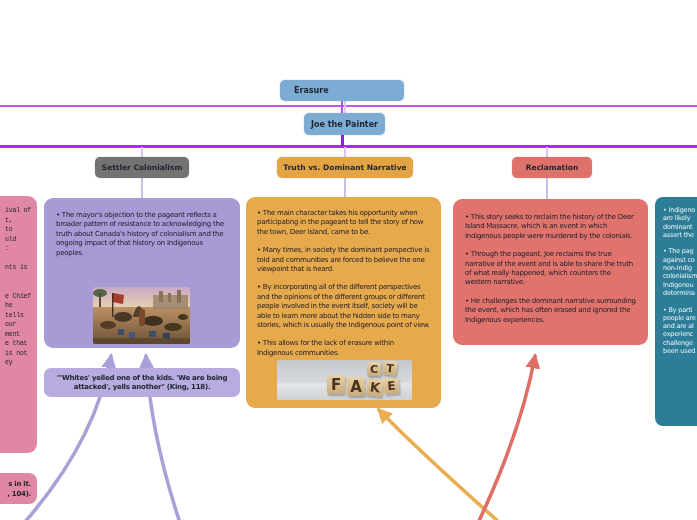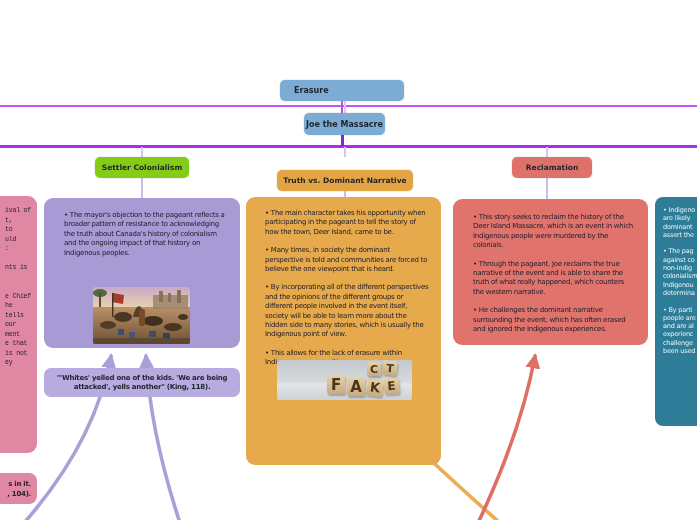--- a/index.html
+++ b/index.html
@@ -13,30 +13,30 @@
   #hline2{top:145px;height:2.5px;background:#ab2cf0;}
   .stub{position:absolute;}
   
   .node{
     position:absolute;display:flex;align-items:center;justify-content:center;
     font-weight:bold;border-radius:5px;box-sizing:border-box;
     box-shadow:0 0 0 1px rgba(0,0,0,0.05);
   }
   #node-erasure{left:280px;top:80px;width:124px;height:21px;background:#7cacd3;font-size:8px;justify-content:flex-start;padding-left:14px;}
   #node-joe{left:304px;top:113px;width:81px;height:22px;background:#7cacd3;font-size:8px;}
-  #node-settler{left:95px;top:157px;width:94px;height:21px;background:#84cc16;font-size:7.5px;}
-  #node-truth{left:277px;top:157px;width:136px;height:21px;background:#e3a443;font-size:7.5px;margin-top:13px;}
+  #node-settler{left:95px;top:157px;width:94px;height:21px;background:#737373;font-size:7.5px;}
+  #node-truth{left:277px;top:157px;width:136px;height:21px;background:#e3a443;font-size:7.5px;}
   #node-reclamation{left:512px;top:157px;width:80px;height:21px;background:#de716a;font-size:7.5px;}
   
   .card{position:absolute;border-radius:9px;box-sizing:border-box;}
   .card-text{font-size:7px;line-height:9.4px;letter-spacing:-0.25px;color:#1d1d2c;}
-  .card-text p{margin:0 0 9px 8px;}
+  .card-text p{margin:0 0 9px 0;}
   .card-text p:last-child{margin-bottom:0;}
   #card-settler{left:44px;top:198px;width:196px;height:150px;background:#a89ad5;padding:13px 12px;}
-  #card-truth{left:246px;top:197px;width:195px;height:268px;background:#e6a94c;padding:12px 11px;}
+  #card-truth{left:246px;top:197px;width:195px;height:211px;background:#e6a94c;padding:12px 11px;}
   #card-reclamation{left:453px;top:199px;width:195px;height:146px;background:#e0746c;padding:14px 12px;}
   #card-quote{left:44px;top:368px;width:196px;height:29px;background:#b7abdf;border-radius:7px;
     display:flex;align-items:center;justify-content:center;text-align:center;
     font-weight:bold;font-size:7px;line-height:9px;letter-spacing:-0.25px;padding:2px 9px;}
   
   #card-left{left:-160px;top:196px;width:197px;height:257px;background:#e087a3;}
   #card-left .fragments{position:absolute;right:6px;top:10px;text-align:left;
     font-size:6.5px;line-height:9.5px;letter-spacing:-0.2px;color:#242430;font-family:Liberation Mono, monospace;}
   #card-left-quote{left:-140px;top:473px;width:177px;height:31px;background:#e087a3;border-radius:8px;
     display:flex;flex-direction:column;justify-content:center;}
@@ -88,21 +88,21 @@
   <div class="stub" style="left:344px;top:101px;width:2px;height:12px;background:#dcc8f4;"></div>
   <div class="stub" style="left:341px;top:135px;width:3px;height:11px;background:#8d1fd8;"></div>
   <div class="stub" style="left:141px;top:147px;width:2px;height:10px;background:#d9c5f3;"></div>
   <div class="stub" style="left:344px;top:147px;width:2px;height:10px;background:#d9c5f3;"></div>
   <div class="stub" style="left:546px;top:147px;width:2px;height:11px;background:#d9c5f3;"></div>
   <div class="stub" style="left:141px;top:178px;width:2px;height:20px;background:#cbbde9;"></div>
   <div class="stub" style="left:344px;top:178px;width:2px;height:19px;background:#cbbde9;"></div>
   <div class="stub" style="left:546px;top:178px;width:2px;height:21px;background:#cbbde9;"></div>
 
   <div class="node" id="node-erasure">Erasure</div>
-  <div class="node" id="node-joe">Joe the Massacre</div>
+  <div class="node" id="node-joe">Joe the Painter</div>
   <div class="node" id="node-settler">Settler Colonialism</div>
   <div class="node" id="node-truth">Truth vs. Dominant Narrative</div>
   <div class="node" id="node-reclamation">Reclamation</div>
 
   <div class="card" id="card-settler">
     <div class="card-text">
         <p>• The mayor's objection to the pageant reflects a broader pattern of resistance to acknowledging the truth about Canada's history of colonialism and the ongoing impact of that history on Indigenous peoples.</p>
       </div>
     <div class="embed" id="painting">
       <svg width="97" height="57" viewBox="0 0 97 57" preserveAspectRatio="none">

